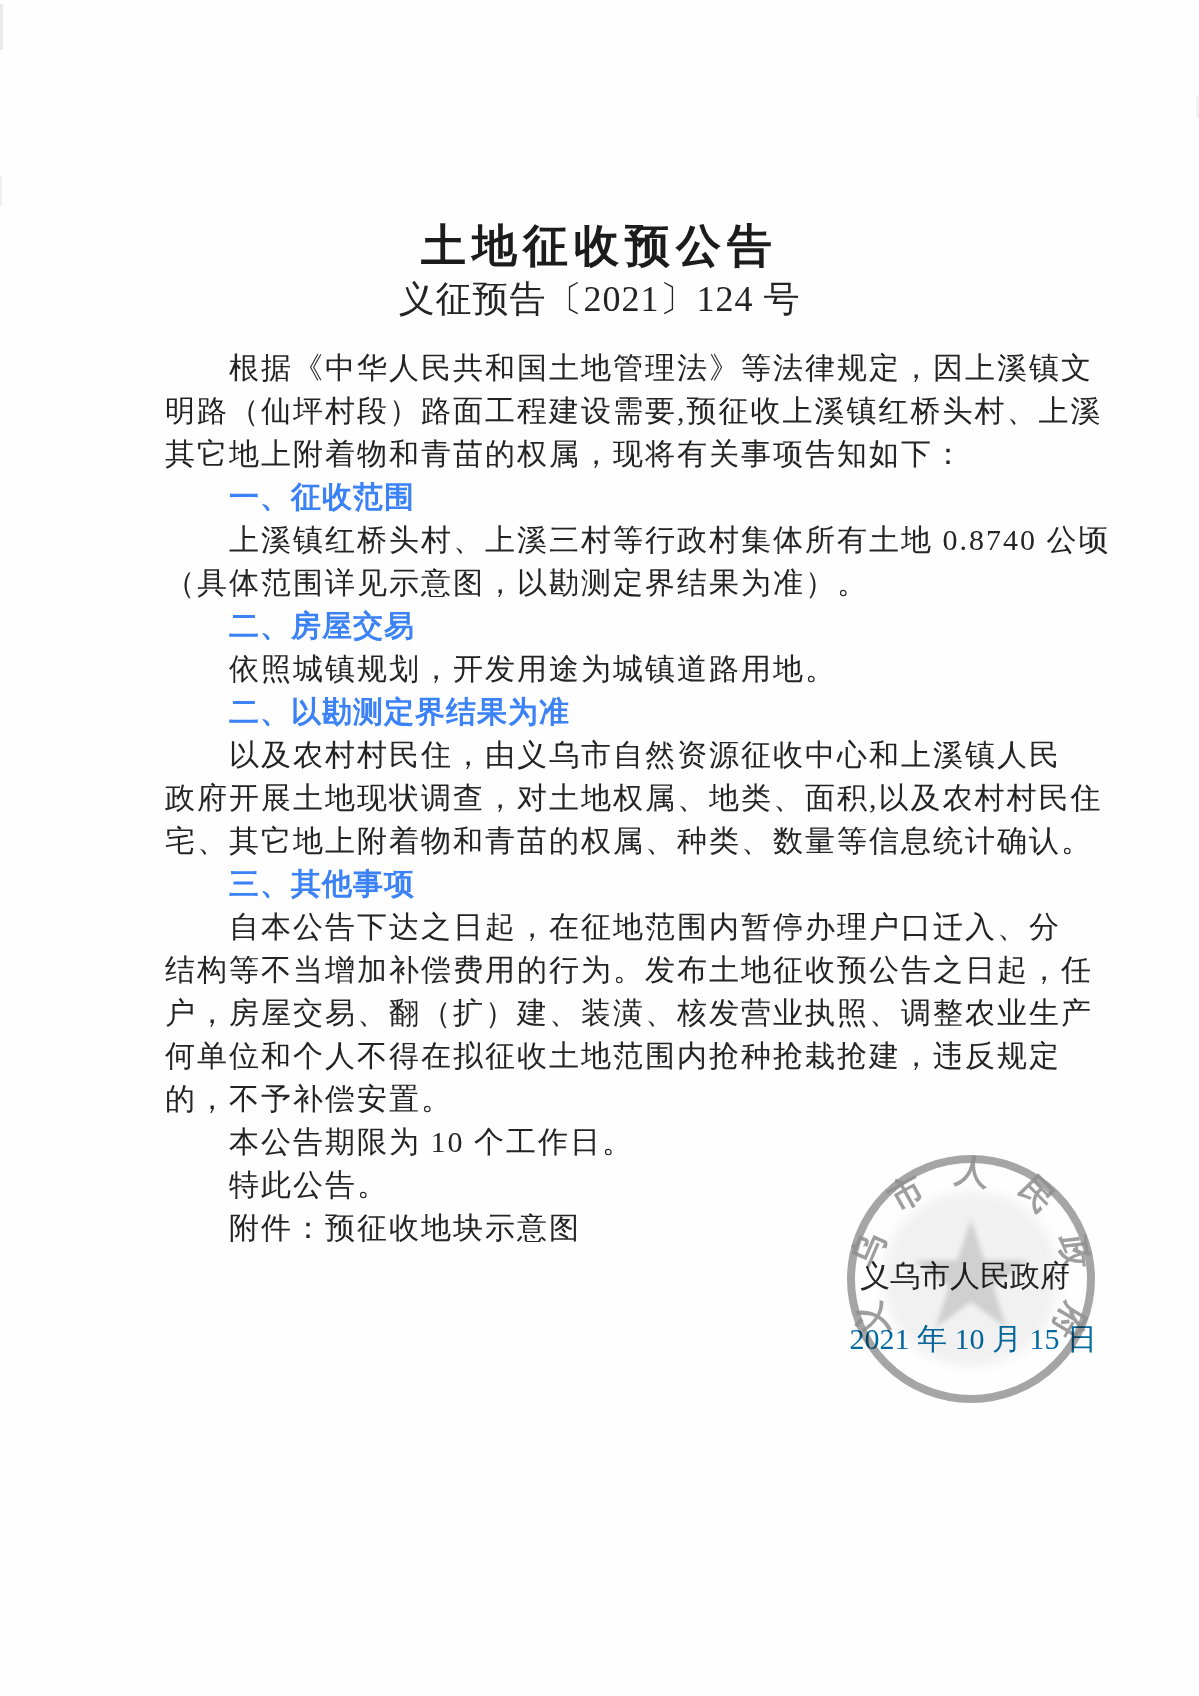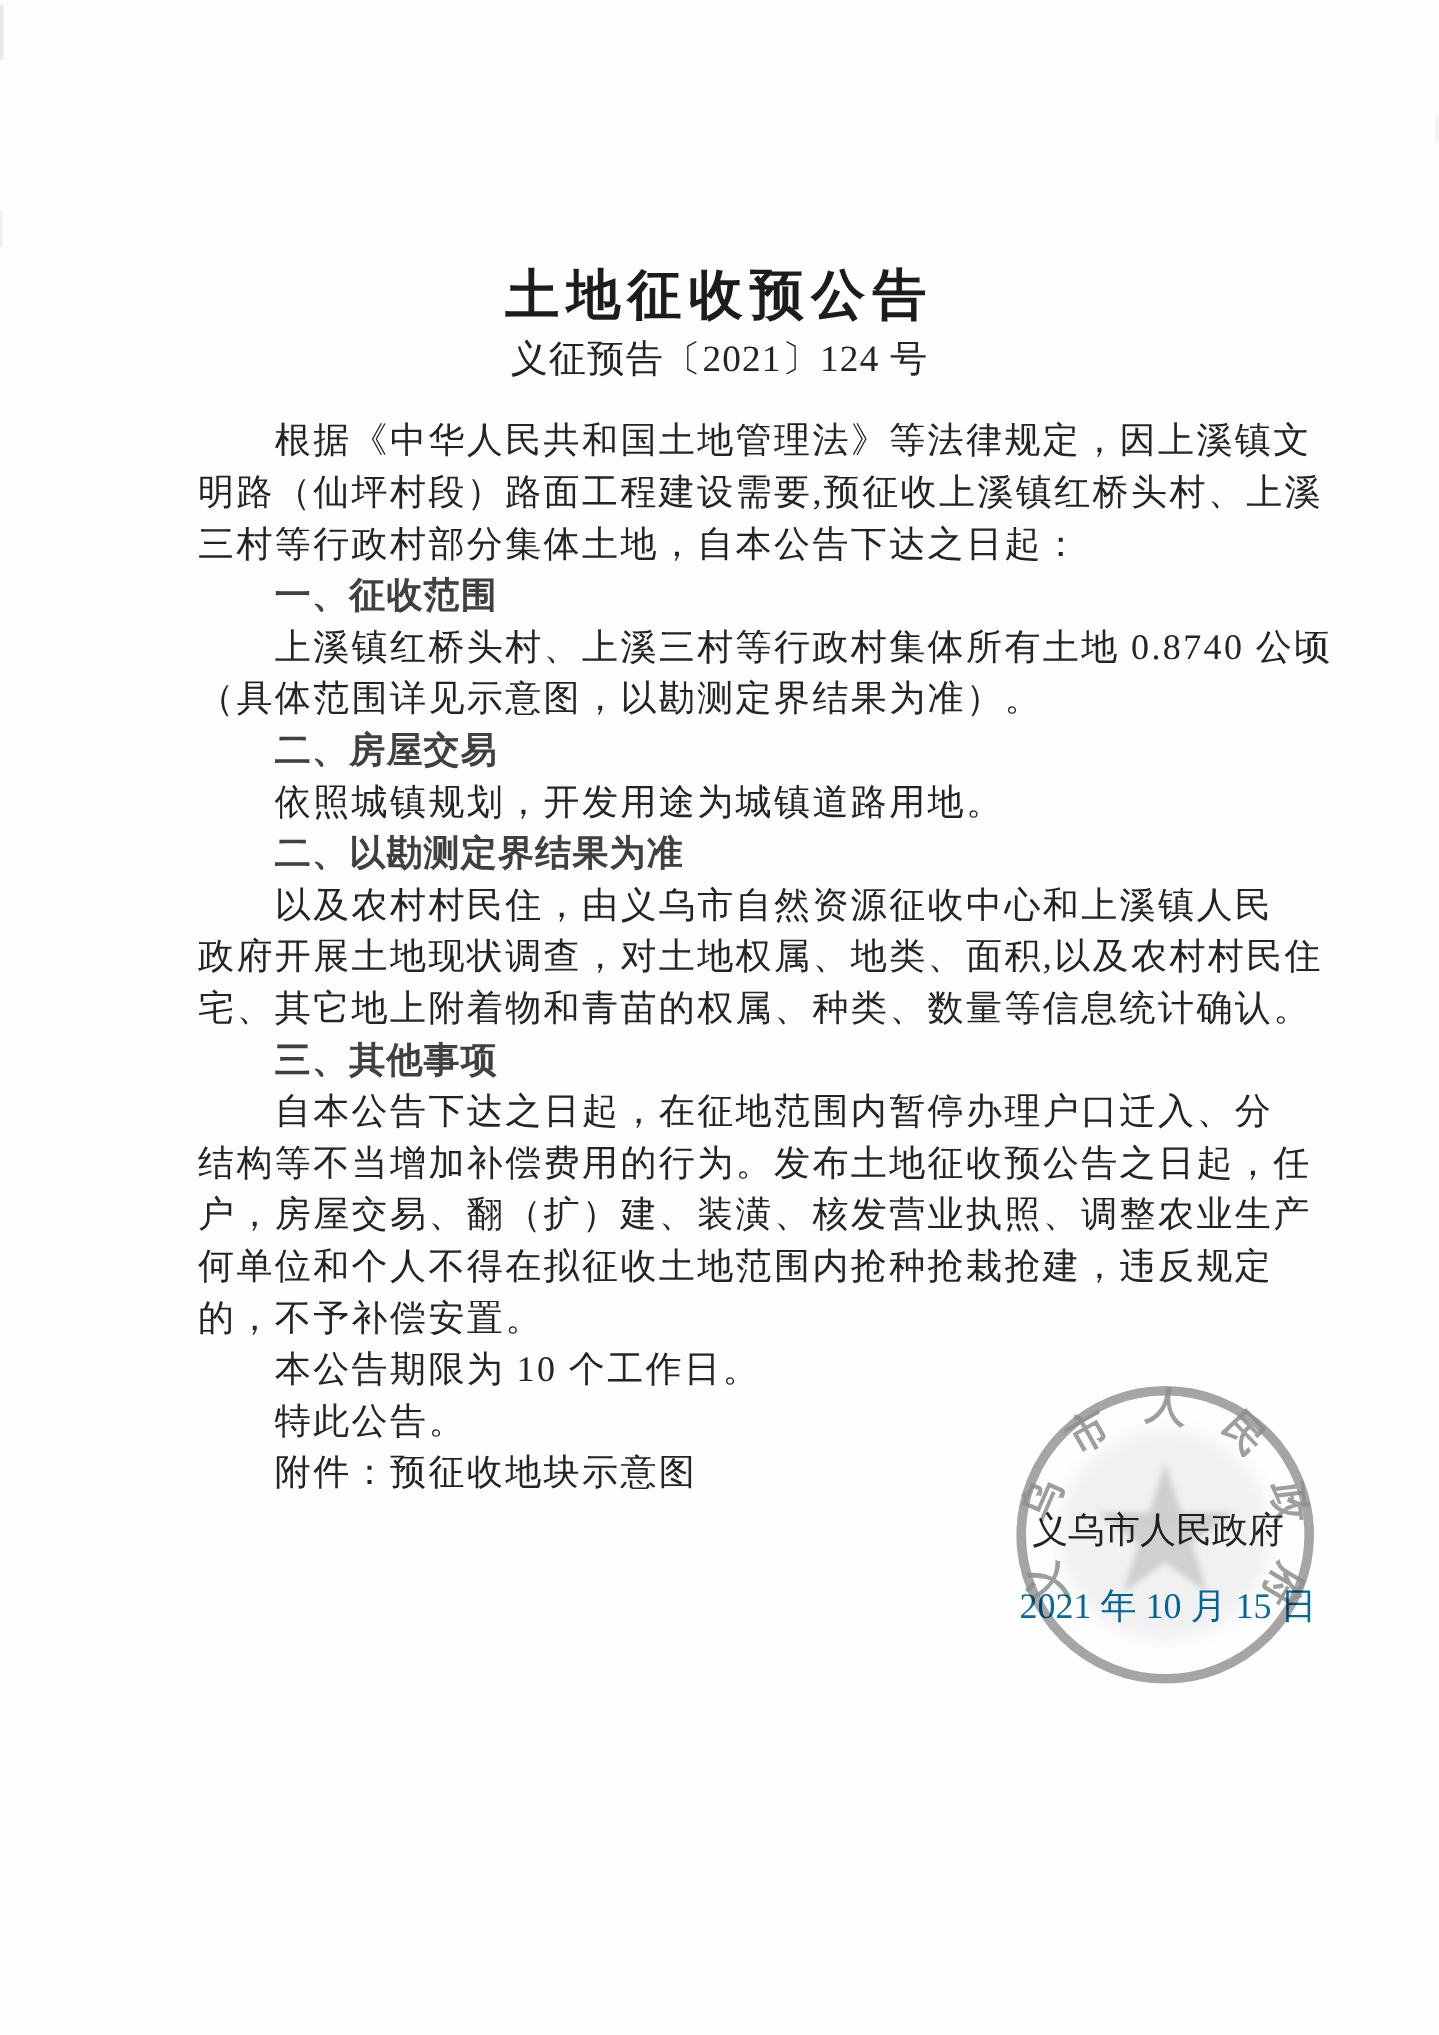--- a/index.html
+++ b/index.html
@@ -14,35 +14,35 @@
   .title{
     position:absolute;top:216px;left:0;width:100%;
     margin:0;text-align:center;
     font-size:45px;line-height:60px;font-weight:bold;
     letter-spacing:6px;color:#1c1c1c;
     font-family:"Liberation Serif","DejaVu Serif",serif;
   }
   .docnum{
     position:absolute;top:280px;left:0;width:100%;
     text-align:center;
-    font-size:31px;line-height:38px;letter-spacing:1px;color:#242424;
+    font-size:36px;line-height:38px;letter-spacing:1px;color:#242424;
   }
   .docbody{
     position:absolute;top:346px;left:145px;width:940px;margin-left:20px;
   }
   .line{
     height:43px;line-height:43px;
     font-size:30px;letter-spacing:2px;
     white-space:nowrap;color:#242424;
   }
   .line.indent{padding-left:64px;}
   .line.heading{
     padding-left:64px;
     font-family:"Liberation Sans","DejaVu Sans",sans-serif;
-    font-weight:bold;letter-spacing:1px;color:#404040;
+    font-weight:bold;letter-spacing:1px;color:#3b82f6;
   }
   .sign{
     position:absolute;top:1254px;right:129px;
     font-size:30px;line-height:43px;letter-spacing:0px;color:#242424;
     white-space:nowrap;
   }
   .date{
     position:absolute;top:1317px;right:102px;
     font-size:30px;line-height:43px;letter-spacing:0px;color:#0369a1;
     white-space:nowrap;
@@ -75,21 +75,21 @@
 
 <div class="page">
 
   <h1 class="title">土地征收预公告</h1>
 
   <div class="docnum">义征预告〔2021〕124 号</div>
 
   <div class="docbody">
       <div class="line indent">根据《中华人民共和国土地管理法》等法律规定，因上溪镇文</div>
       <div class="line ">明路（仙坪村段）路面工程建设需要,预征收上溪镇红桥头村、上溪</div>
-      <div class="line ">三村等行政村部分集体土地，自本公告下达之日起：</div>
+      <div class="line ">其它地上附着物和青苗的权属，现将有关事项告知如下：</div>
       <div class="line heading">一、征收范围</div>
       <div class="line indent">上溪镇红桥头村、上溪三村等行政村集体所有土地 0.8740 公顷</div>
       <div class="line ">（具体范围详见示意图，以勘测定界结果为准）。</div>
       <div class="line heading">二、房屋交易</div>
       <div class="line indent">依照城镇规划，开发用途为城镇道路用地。</div>
       <div class="line heading">二、以勘测定界结果为准</div>
       <div class="line indent">以及农村村民住，由义乌市自然资源征收中心和上溪镇人民</div>
       <div class="line ">政府开展土地现状调查，对土地权属、地类、面积,以及农村村民住</div>
       <div class="line ">宅、其它地上附着物和青苗的权属、种类、数量等信息统计确认。</div>
       <div class="line heading">三、其他事项</div>

